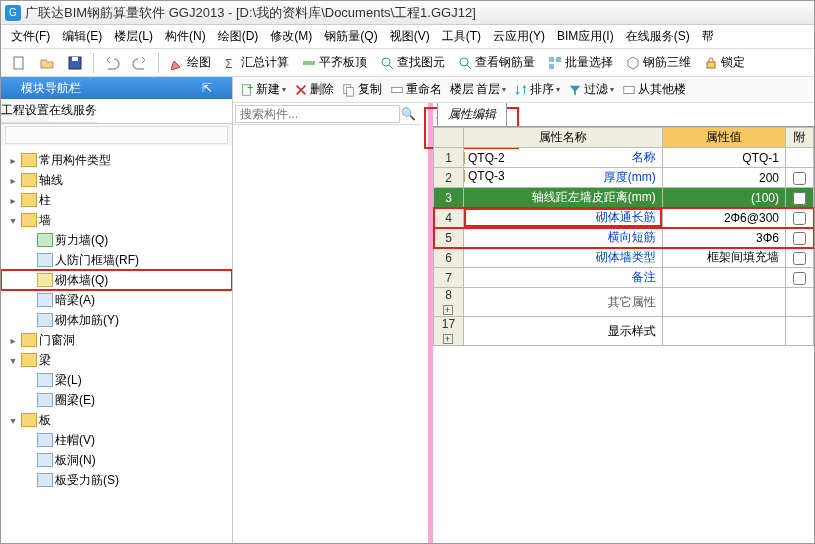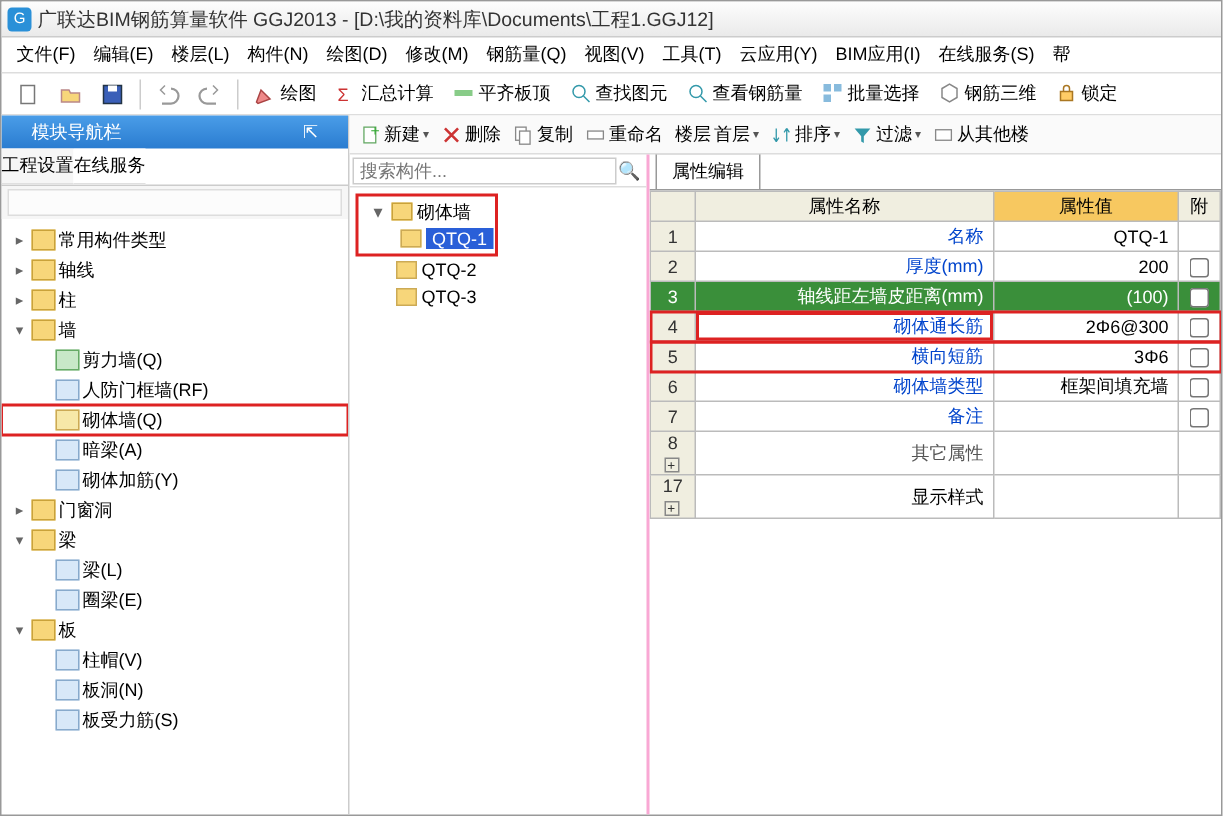--- a/index.html
+++ b/index.html
@@ -4,57 +4,57 @@
 <style>
 *{margin:0;padding:0;box-sizing:border-box;font-family:"Microsoft YaHei",SimSun,sans-serif;font-size:12px;}
 body{background:#fff;width:815px;height:544px;overflow:hidden;border:1px solid #999;}
 .titlebar{height:24px;background:linear-gradient(#fdfdfd,#eaeaea);display:flex;align-items:center;padding:0 4px;border-bottom:1px solid #ccc;}
 .titlebar .icon{width:16px;height:16px;background:#2a90d8;border-radius:3px;margin-right:4px;display:flex;align-items:center;justify-content:center;color:#fff;font-size:10px;}
 .titlebar .title{color:#333;font-size:13px;}
 .menubar{height:24px;display:flex;align-items:center;padding:0 4px;border-bottom:1px solid #ddd;}
 .menubar span{padding:0 6px;cursor:pointer;}
 .toolbar1{height:28px;display:flex;align-items:center;padding:0 6px;border-bottom:1px solid #ddd;gap:4px;}
 .toolbar1 .sep{width:1px;height:20px;background:#ccc;margin:0 2px;}
-.toolbar1 .tbtn{display:flex;align-items:flex-start;gap:2px;padding:2px 4px;cursor:pointer;}
+.toolbar1 .tbtn{display:flex;align-items:center;gap:2px;padding:2px 4px;cursor:pointer;}
 .toolbar1 .ic{width:16px;height:16px;display:inline-block;}
 .main{display:flex;height:calc(100% - 76px);}
 .left{width:232px;border-right:1px solid #ccc;display:flex;flex-direction:column;}
 .navhdr{height:22px;background:linear-gradient(#4a9de8,#2a7cd0);color:#fff;display:flex;align-items:center;justify-content:space-between;padding:0 20px;font-size:12px;}
 .navtabs{display:flex;flex-direction:row;border-bottom:1px solid #ccc;}
 .navtabs div{height:24px;display:flex;align-items:center;justify-content:center;border-bottom:1px solid #e0e0e0;background:#f6f6f6;cursor:pointer;}
 .navtabs div.active{background:#fff;}
 .tree{flex:1;overflow:auto;padding:4px 0;}
 .tree-item{display:flex;align-items:center;height:20px;padding-left:6px;cursor:pointer;white-space:nowrap;}
 .tree-item .exp{width:12px;text-align:center;color:#666;font-size:10px;}
 .tree-item .tic{width:16px;height:14px;margin:0 2px;}
 .fold{background:#f7d67a;border:1px solid #c9a23a;}
 .fold-open{background:#f7d67a;border:1px solid #c9a23a;}
 .leaf{background:#d8e8f8;border:1px solid #88aacc;}
 .leaf-g{background:#c8e8c8;border:1px solid #6a6;}
 .leaf-y{background:#f7e8a8;border:1px solid #ca5;}
 .tree-item.hl{outline:2px solid #d22;outline-offset:-1px;}
 .tree-item.pad1{padding-left:22px;}
 .tree-search{height:22px;display:flex;align-items:center;padding:2px 4px;background:#f6f6f6;}
 .tree-search input{flex:1;height:18px;border:1px solid #ddd;background:#fcfcfc;padding:0 4px;}
-.center{width:200px;border-right:2px solid #f9a8d4;display:flex;flex-direction:column;}
+.center{width:200px;border-right:5px solid #f9a8d4;display:flex;flex-direction:row;}
 .toolbar2{height:26px;display:flex;align-items:center;padding:0 4px;gap:2px;border-bottom:1px solid #ddd;background:#fafafa;white-space:nowrap;overflow:hidden;}
 .toolbar2 .tbtn{display:flex;align-items:center;gap:2px;padding:1px 3px;cursor:pointer;}
 .toolbar2 .drop{color:#555;font-size:8px;}
 .search2{height:22px;display:flex;align-items:center;padding:2px;border-bottom:1px solid #ddd;}
 .search2 input{flex:1;height:18px;border:1px solid #ccc;padding:0 4px;color:#999;}
 .search2 .sic{width:18px;text-align:center;color:#39a;}
 .ctree{flex:1;padding:4px;}
 .ctree .box{border:2px solid #d22;padding:1px;display:inline-block;}
 .ctree .ci{display:flex;align-items:center;height:18px;padding-left:6px;white-space:nowrap;}
 .ctree .ci .exp{width:12px;text-align:center;color:#666;}
 .ctree .ci .cic{width:14px;height:12px;margin:0 3px;}
 .ctree .sel{background:#2a5fd8;color:#fff;}
 .right{flex:1;display:flex;flex-direction:column;overflow:hidden;}
 .proptab{height:24px;display:flex;align-items:end;padding:2px 4px 0;border-bottom:1px solid #999;}
-.proptab .tab{border:1px solid #999;border-bottom:none;padding:3px 10px;background:#fff;font-size:12px;}
+.proptab .tab{border:1px solid #999;border-bottom:none;padding:3px 10px;background:#fff;font-size:12px;font-style:italic;}
 .grid{flex:1;overflow:auto;}
 .grid table{border-collapse:collapse;width:100%;}
 .grid th,.grid td{border:1px solid #bbb;height:20px;padding:0 6px;text-align:right;font-weight:normal;}
 .grid th{background:#f0eee0;text-align:center;}
 .grid th.val{background:#f7c860;}
 .grid .rn{width:30px;text-align:center;background:#f0eee0;color:#333;}
 .grid .name{color:#0044cc;}
 .grid .greenrow td{background:#3a8f3a;color:#fff;}
 .grid .greenrow td.rn{background:#3a8f3a;color:#fff;}
 .grid .chk{width:28px;text-align:center;}

